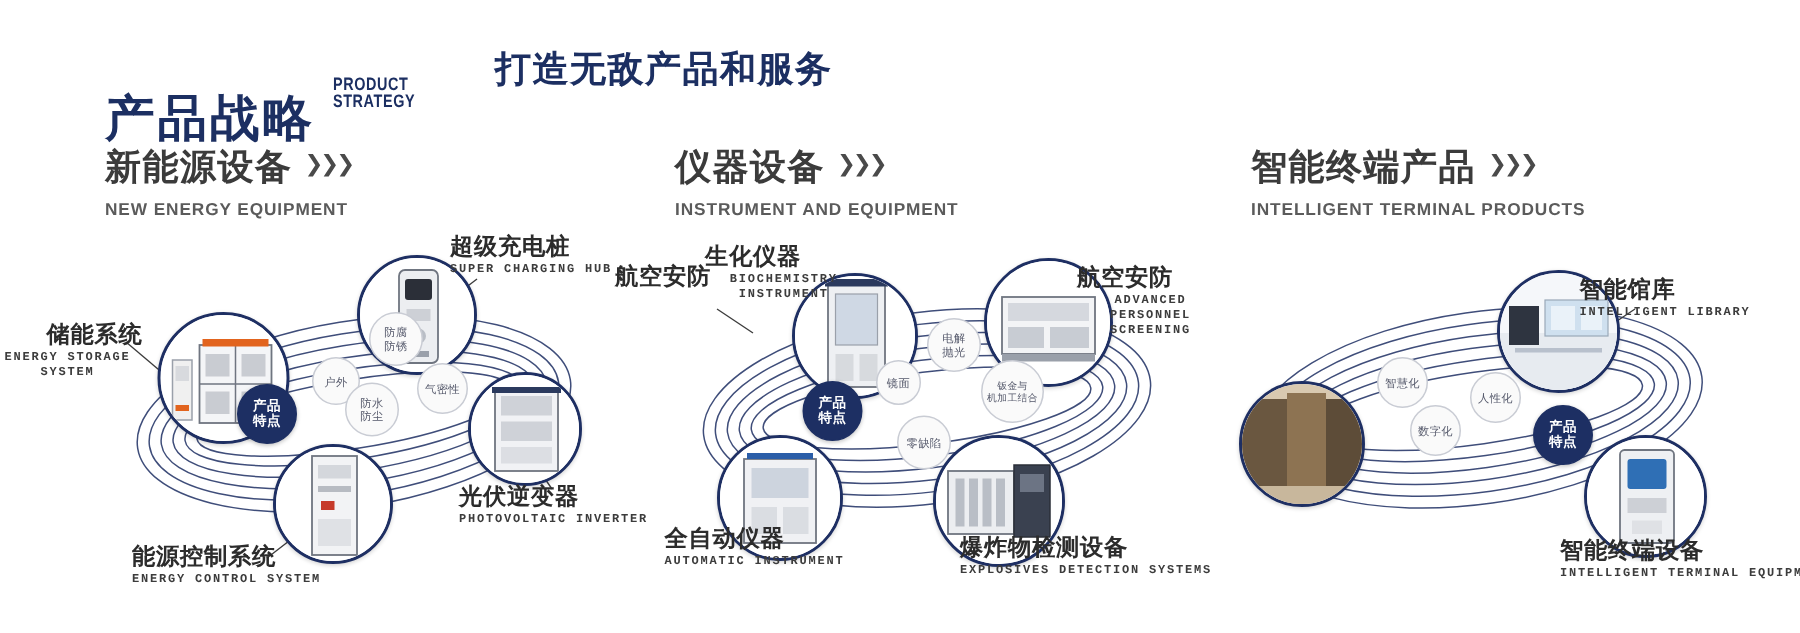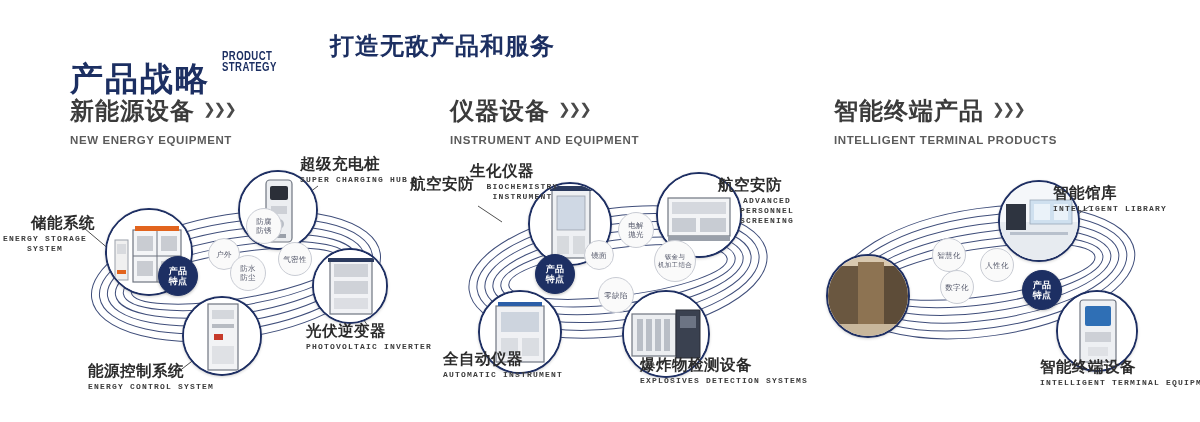--- a/index.html
+++ b/index.html
@@ -369,21 +369,21 @@
     <div class="pb" style="left:256px;top:140px;width:78px;height:78px;">
       <svg class="art" viewBox="0 0 78 78">
         <rect width="78" height="78" fill="#ffffff"></rect>
         <rect x="22" y="8" width="36" height="62" rx="3" fill="#eef0f3" stroke="#6f7580" stroke-width="1.2"></rect>
         <rect x="27" y="14" width="26" height="20" rx="2" fill="#2f6fb5"></rect>
         <rect x="27" y="40" width="26" height="10" fill="#cdd0d6"></rect>
         <rect x="30" y="55" width="20" height="9" fill="#dfe1e5"></rect>
       </svg>
     </div>
 
-    <div class="fb" style="left:132px;top:88px;width:32px;height:32px;">
+    <div class="fb" style="left:118px;top:88px;width:32px;height:32px;">
       <span class="fbtxt">智慧化</span>
     </div>
     <div class="fb" style="left:140px;top:120px;width:32px;height:32px;">
       <span class="fbtxt">数字化</span>
     </div>
     <div class="fb" style="left:180px;top:98px;width:32px;height:32px;">
       <span class="fbtxt">人性化</span>
     </div>
     <div class="fb core" style="left:222px;top:120px;width:38px;height:38px;flex-direction:column;">
       <span>产品</span>

